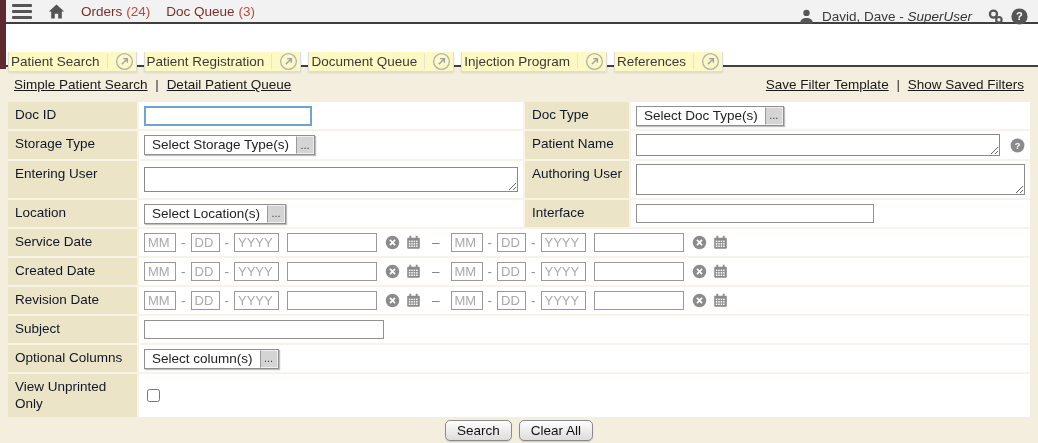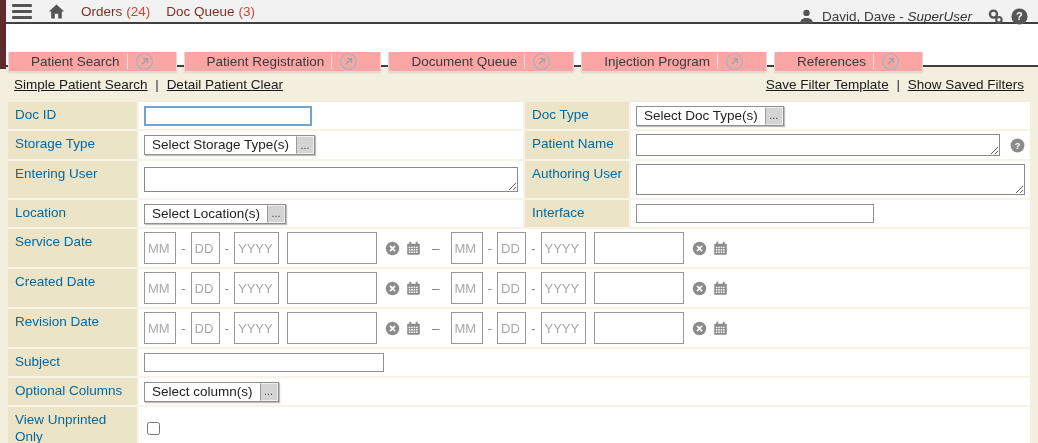--- a/index.html
+++ b/index.html
@@ -34,22 +34,22 @@
   .user-role { font-style: italic; }
   
   .tabstrip {
     height: 43px; background: #fff; border-bottom: 2px solid #3f3f3f;
     display: flex; align-items: flex-start; gap: 7px; padding: 5px 8px 0 8px;
   }
   .tab { display: flex; flex-direction: column; height: 35px; cursor: pointer; }
   .tab-top { height: 7px; background: #1c9ed8; border-radius: 4px 4px 0 0; }
   .tab-body {
     flex: 1; display: flex; align-items: center; gap: 7px;
-    border: 1px solid #dcdcdc; border-top: none; background: #fca5a5;
-    padding: 0 22px; box-shadow: 0 1px 2px rgba(0,0,0,0.10); margin-top: 23px;
+    border: 1px solid #dcdcdc; border-top: none; background: #fef9c3;
+    padding: 0 2px; box-shadow: 0 1px 2px rgba(0,0,0,0.10); margin-top: 23px;
   }
   .tab-label { white-space: nowrap; color: #3a3a3a; }
   .tab-div { width: 1px; align-self: stretch; margin: 2px 0; background: #e2e2e2; }
   .tab-goto { width: 19px; height: 19px; }
   
   .links-row {
     height: 35px; display: flex; justify-content: space-between; align-items: center;
     padding: 0 14px 0 14px;
   }
   .flink { color: #1a1a1a; text-decoration: underline; cursor: pointer; }
@@ -57,21 +57,21 @@
   
   .form-wrap { padding: 0 8px; }
   .grid {
     display: grid;
     grid-template-columns: 129px 384px 104px 1fr;
     gap: 2px;
     background: #f7f3e6;
     grid-auto-rows: minmax(27px, auto);
   }
   .lbl {
-    background: #ece4c6; color: #0369a1;
+    background: #ece4c6; color: #0f172a;
     padding: 5px 4px 4px 7px; line-height: 1.25;
   }
   .fld {
     background: #fff; display: flex; align-items: center;
     padding: 3px 5px; gap: 4px;
   }
   .span3 { grid-column: 2 / 5; }
   input, textarea { font-family: "Liberation Sans", sans-serif; font-size: 13px; color: #333; outline: none; }
   .txt { height: 19px; border: 1px solid #919191; padding: 0 4px; background: #fff; }
   .focus-input { width: 168px; height: 20px; border: 2px solid #6ea3d2; }
@@ -85,21 +85,21 @@
     display: inline-flex; align-items: stretch; background: #fff;
     border: 1px solid #8f8f8f; box-shadow: 1px 1px 1px rgba(0,0,0,0.25); cursor: pointer;
   }
   .sel-text { padding: 1px 7px 2px 7px; color: #222; white-space: nowrap; }
   .sel-btn {
     width: 18px; display: flex; align-items: center; justify-content: center;
     background: #d4d4d4; border: 1px solid #efefef; border-left: 1px solid #9a9a9a;
     color: #444; font-size: 11px; line-height: 1;
   }
   
-  .d-in { border: 1px solid #999; height: 32px; padding: 0 3px; color: #555; }
+  .d-in { border: 1px solid #999; height: 19px; padding: 0 3px; color: #555; }
   .d-in::placeholder, .txt::placeholder { color: #a9a9a9; }
   .d-mm { width: 32px; } .d-dd { width: 29px; } .d-yyyy { width: 45px; }
   .d-time { width: 90px; margin-left: 4px; }
   .d-sep { color: #8a8a8a; margin: 0 1px; }
   .d-range { color: #777; margin: 0 7px; }
   .icon-btn { width: 15px; height: 15px; cursor: pointer; flex: none; }
   .icon-btn.cal { margin-left: 2px; }
   .icon-btn.clr { margin-left: 4px; }
   .qmark { margin-left: 6px; }
   .chk { width: 13px; height: 13px; margin-left: 3px; }
@@ -216,21 +216,21 @@
         <path d="M7.2 12.8 L12.4 7.6 M8.6 7 h4.4 v4.4" fill="none" stroke="#99a3a9" stroke-width="1.5"></path>
       </svg>
     </div>
   </div>
 </div>
 
 <div class="links-row">
   <div>
     <span class="flink">Simple Patient Search</span>
     <span class="link-sep">|</span>
-    <span class="flink">Detail Patient Clear</span>
+    <span class="flink">Detail Patient Queue</span>
   </div>
   <div>
     <span class="flink">Save Filter Template</span>
     <span class="link-sep">|</span>
     <span class="flink">Show Saved Filters</span>
   </div>
 </div>
 
 <div class="form-wrap">
   <div class="grid">

